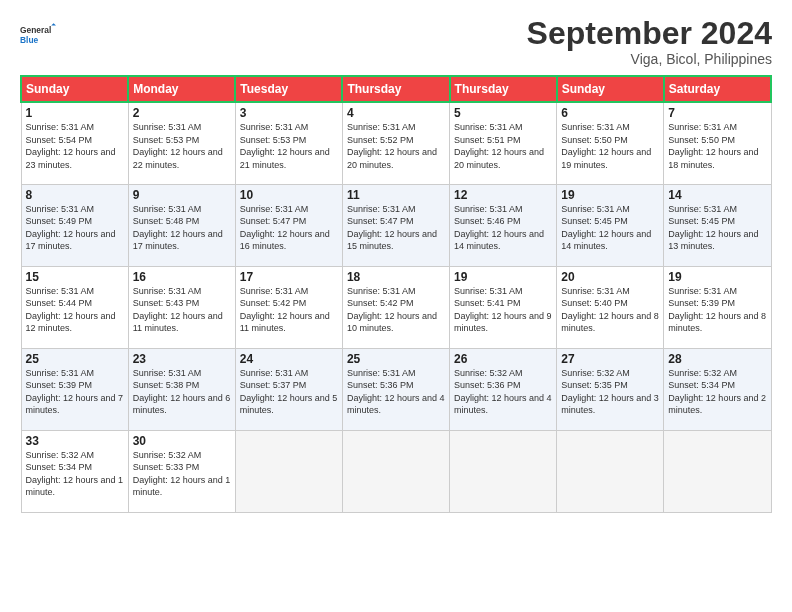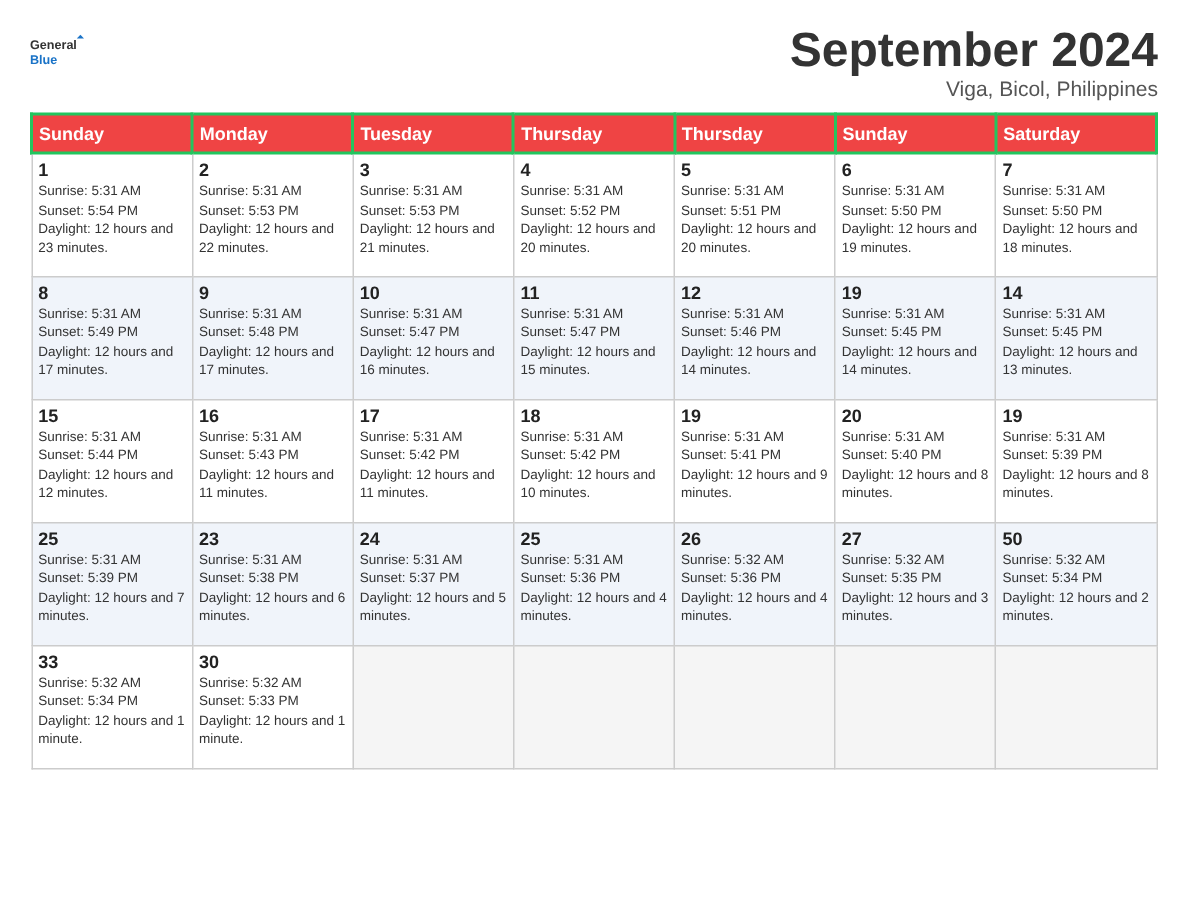--- a/index.html
+++ b/index.html
@@ -232,21 +232,21 @@
         </td>
         <td>
           <span class="day-num">26</span>
           <div class="day-info">Sunrise: 5:32 AM<br>Sunset: 5:36 PM<br>Daylight: 12 hours and 4 minutes.</div>
         </td>
         <td>
           <span class="day-num">27</span>
           <div class="day-info">Sunrise: 5:32 AM<br>Sunset: 5:35 PM<br>Daylight: 12 hours and 3 minutes.</div>
         </td>
         <td>
-          <span class="day-num">50</span>
+          <span class="day-num">28</span>
           <div class="day-info">Sunrise: 5:32 AM<br>Sunset: 5:34 PM<br>Daylight: 12 hours and 2 minutes.</div>
         </td>
       </tr>
 
       <tr>
         <td>
           <span class="day-num">33</span>
           <div class="day-info">Sunrise: 5:32 AM<br>Sunset: 5:34 PM<br>Daylight: 12 hours and 1 minute.</div>
         </td>
         <td>

